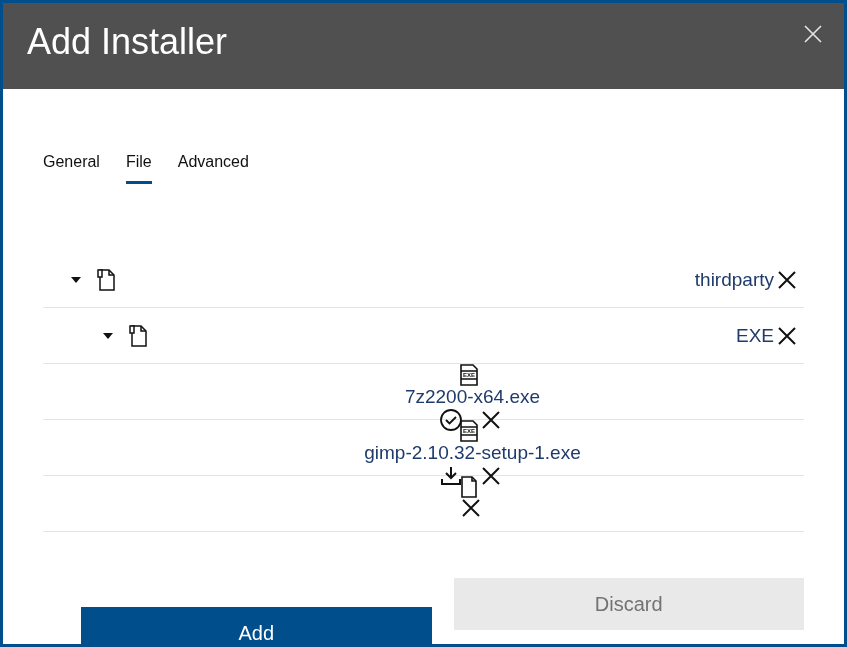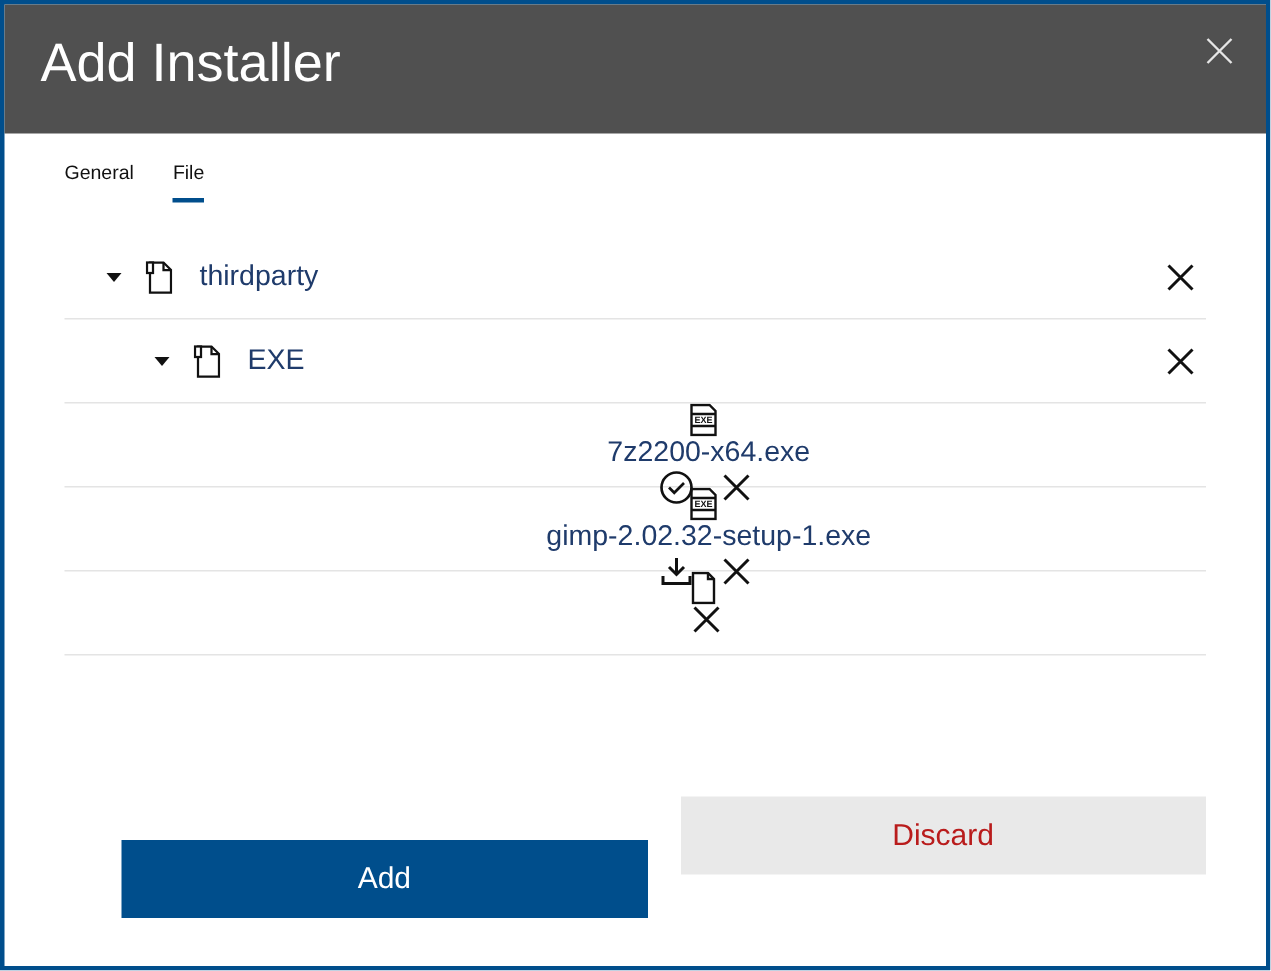--- a/index.html
+++ b/index.html
@@ -10,20 +10,21 @@
     height: 647px;
     overflow: hidden;
   }
   .dialog {
     width: 847px;
     height: 647px;
     border: 3px solid #004e8c;
     display: flex;
     flex-direction: column;
     background: #fff;
+    gap: 46px;
   }
   .header {
     background: #505050;
     color: #fff;
     display: flex;
     align-items: center;
     justify-content: space-between;
     padding: 18px 22px 26px 24px;
   }
   .header-title {
@@ -35,21 +36,21 @@
     color: #e6e6e6;
     align-self: flex-start;
     margin-top: 4px;
   }
   .tabs {
     display: flex;
     gap: 26px;
     padding: 18px 40px 0 40px;
   }
   .tab {
-    font-size: 13px;
+    font-size: 16px;
     color: #111;
     padding-bottom: 10px;
     cursor: pointer;
     border-bottom: 3px solid transparent;
   }
   .tab.active {
     border-bottom: 3px solid #004e8c;
   }
   .tree {
     padding: 22px 40px 0 40px;
@@ -69,57 +70,58 @@
     cursor: pointer;
     width: 22px;
     display:flex;align-items:center;justify-content:center;
   }
   .icon-slot {
     width: 26px;
     display:flex;align-items:center;justify-content:center;
     margin: 0 14px 0 6px;
     color:#111;
   }
-  .label { flex: 1; cursor: default; }
+  .label { flex: 1; cursor: default; text-align: right; }
   .actions { display:flex; gap:14px; align-items:center; padding-right:4px;}
   .act { cursor:pointer; color:#111; display:flex;align-items:center;justify-content:center; width:26px;}
   .footer {
     margin-top: auto;
     display: flex;
     gap: 22px;
     padding: 0 40px 32px 78px;
   }
   .btn {
     flex: 1;
     height: 52px;
     display:flex;align-items:center;justify-content:center;
     font-size: 20px;
     cursor: pointer;
     border: none;
   }
   .btn-primary { background:#004e8c; color:#fff;margin-top:29px; }
-  .btn-secondary { background:#e9e9e9; color:#b91c1c; }
+  .btn-secondary { background:#e9e9e9; color:#737373; }
 </style>
 </head>
 <body>
 
 <div class="dialog">
 
   <div class="header">
     <div class="header-title">Add Installer</div>
     <div class="close-btn">
       <svg width="18" height="18" viewBox="0 0 18 18">
           <path d="M1 1 L17 17 M17 1 L1 17" stroke="currentColor" stroke-width="1.6" fill="none"></path>
         </svg>
     </div>
   </div>
 
   <div class="tabs">
     <div class="tab">General</div>
     <div class="tab active">File</div>
+    <div class="tab">Advanced</div>
   </div>
 
   <div class="tree">
 
     <div class="row level0">
       <span class="chev">
         <svg width="16" height="16" viewBox="0 0 16 16">
             <path d="M3 5 L8 11 L13 5" fill="#111"></path>
           </svg>
       </span>
@@ -188,21 +190,21 @@
     </div>
 
     <div class="row level2">
       <span class="icon-slot">
         <svg width="20" height="22" viewBox="0 0 20 22">
             <path d="M2 1 H14 L18 5 V21 H2 Z" fill="none" stroke="#111" stroke-width="1.6"></path>
             <path d="M2 7 H18 M2 15 H18" stroke="#111" stroke-width="1.6"></path>
             <text x="10" y="13" font-size="6" font-weight="bold" text-anchor="middle" fill="#111">EXE</text>
           </svg>
       </span>
-      <span class="label">gimp-2.02.32-setup-1.exe</span>
+      <span class="label">gimp-2.10.32-setup-1.exe</span>
       <span class="actions">
         <span class="act">
           <svg width="24" height="24" viewBox="0 0 24 24">
               <path d="M12 3 V13 M7 9 L12 14 L17 9" fill="none" stroke="#111" stroke-width="2"></path>
               <path d="M3 15 V20 H21 V15" fill="none" stroke="#111" stroke-width="2"></path>
             </svg>
         </span>
         <span class="act">
           <svg width="20" height="20" viewBox="0 0 20 20">
               <path d="M2 2 L18 18 M18 2 L2 18" stroke="#111" stroke-width="2" fill="none"></path>

